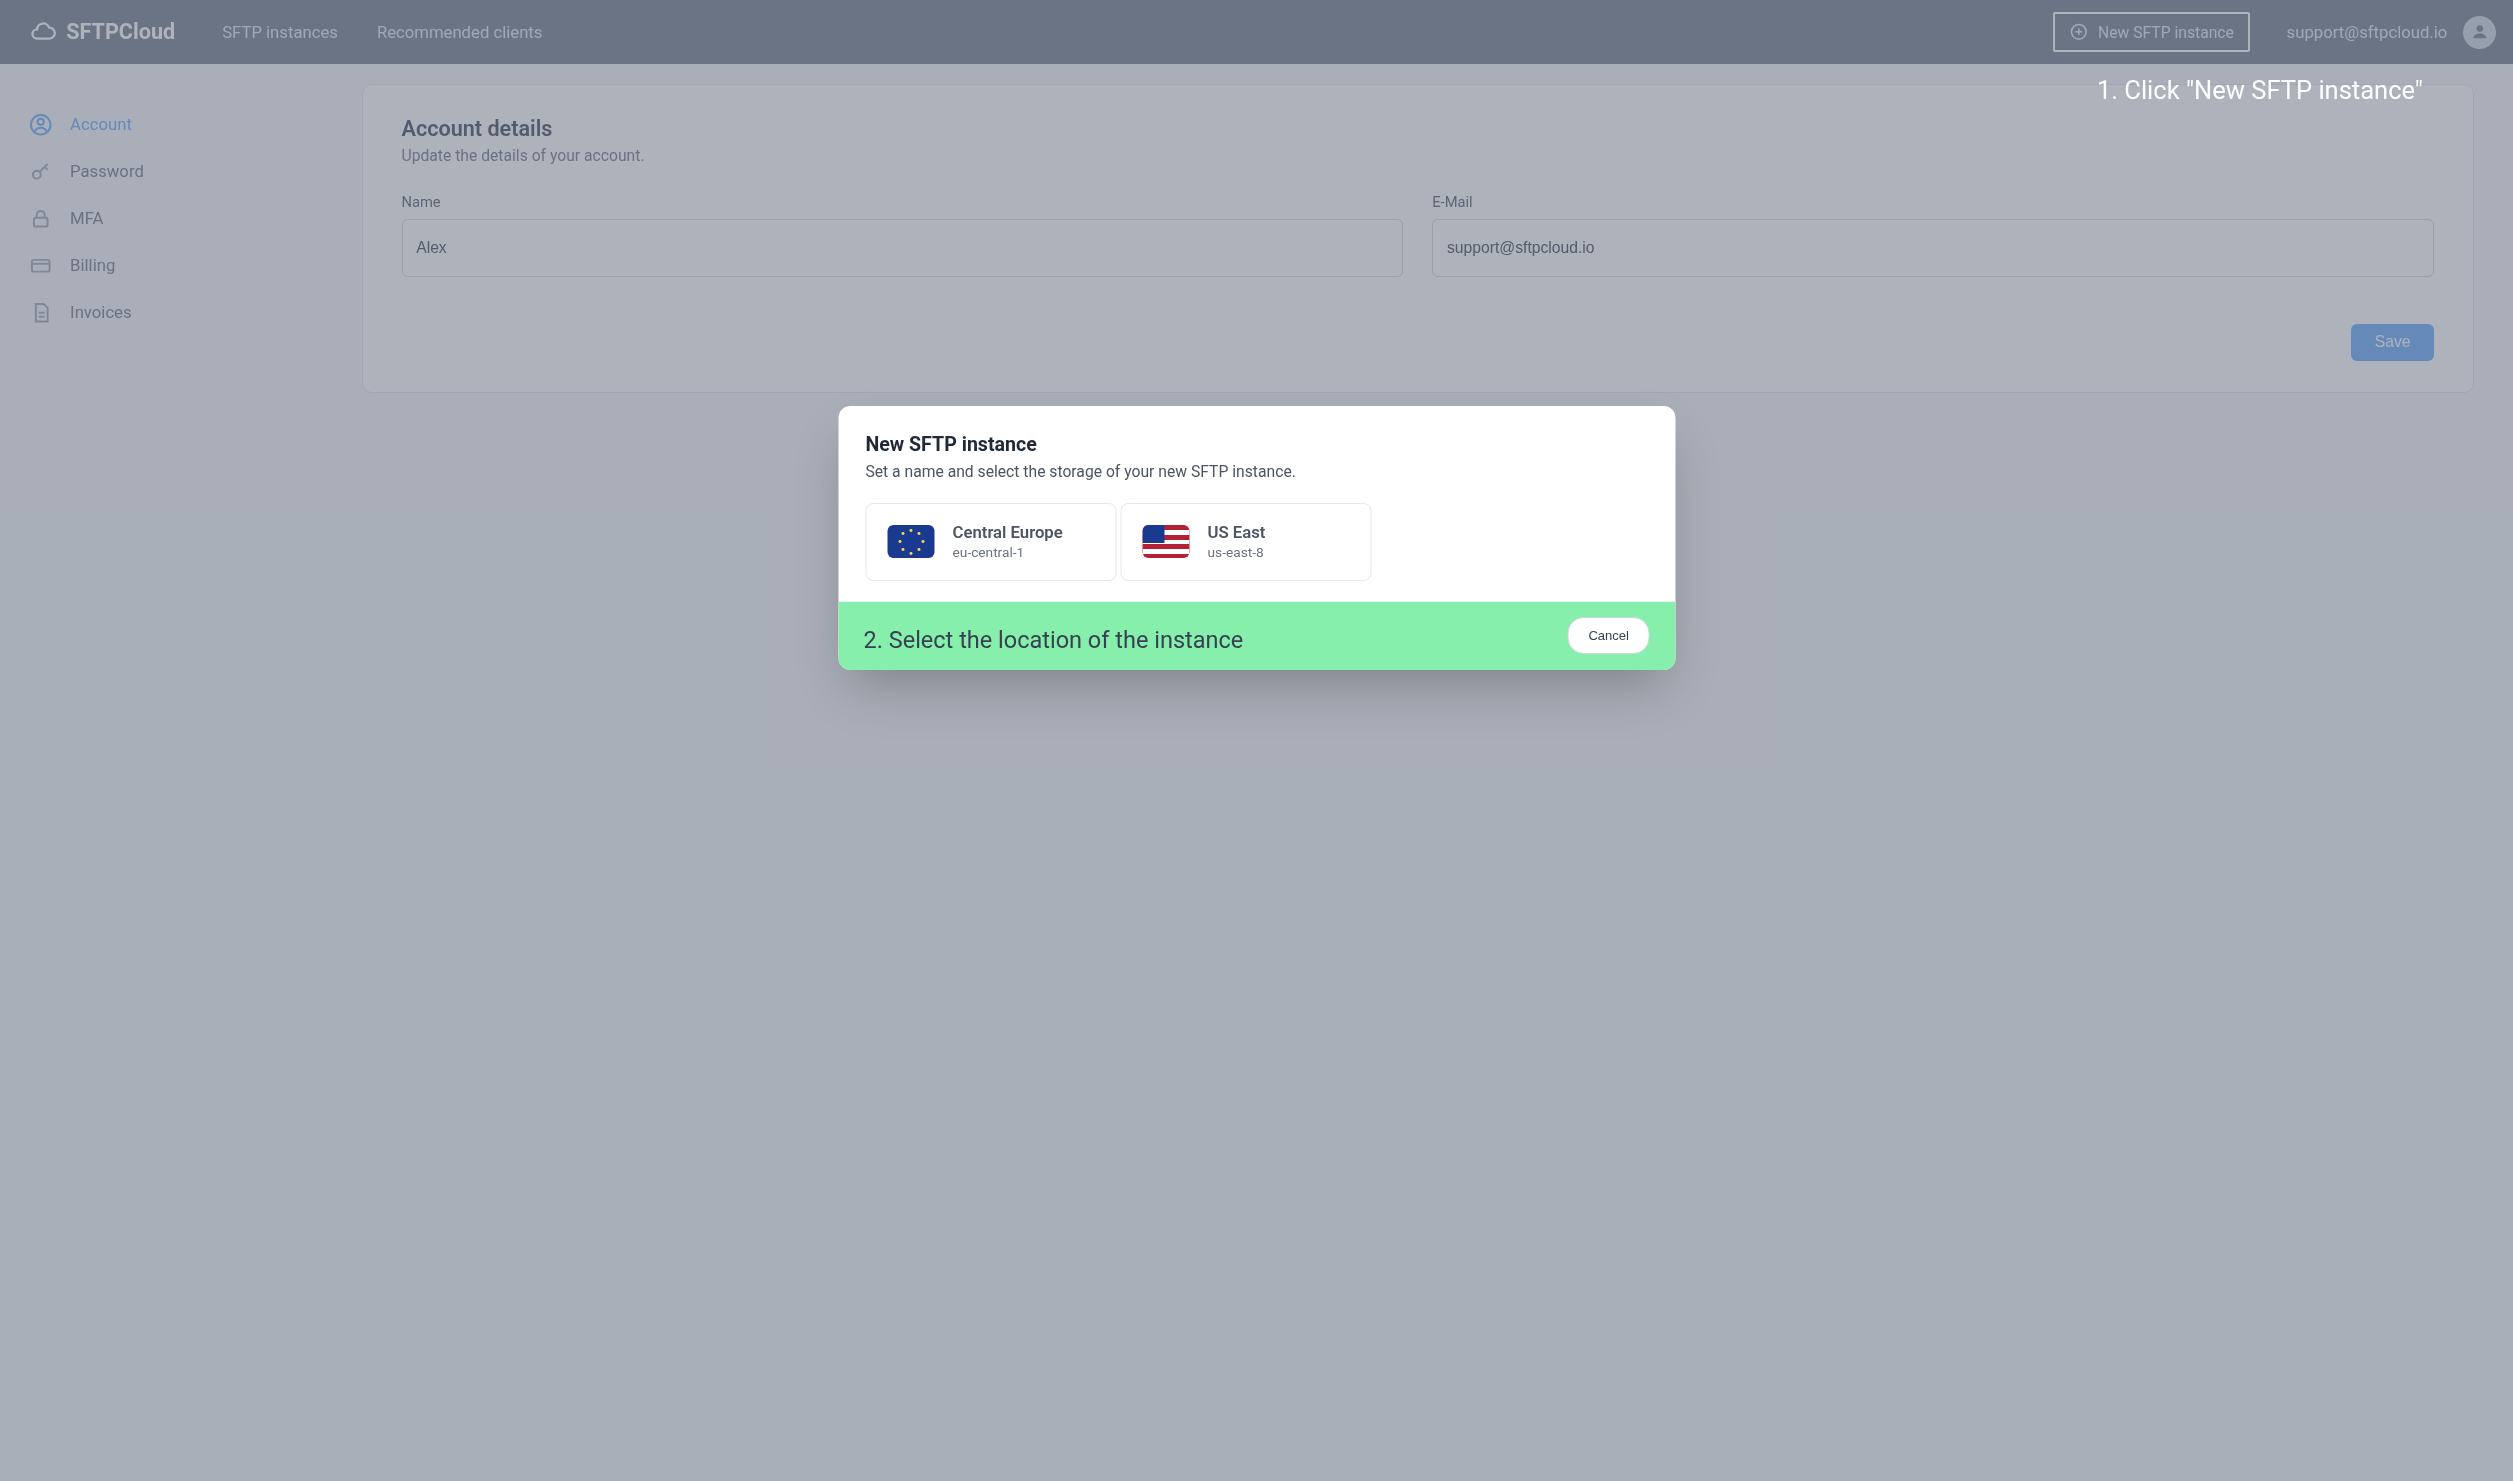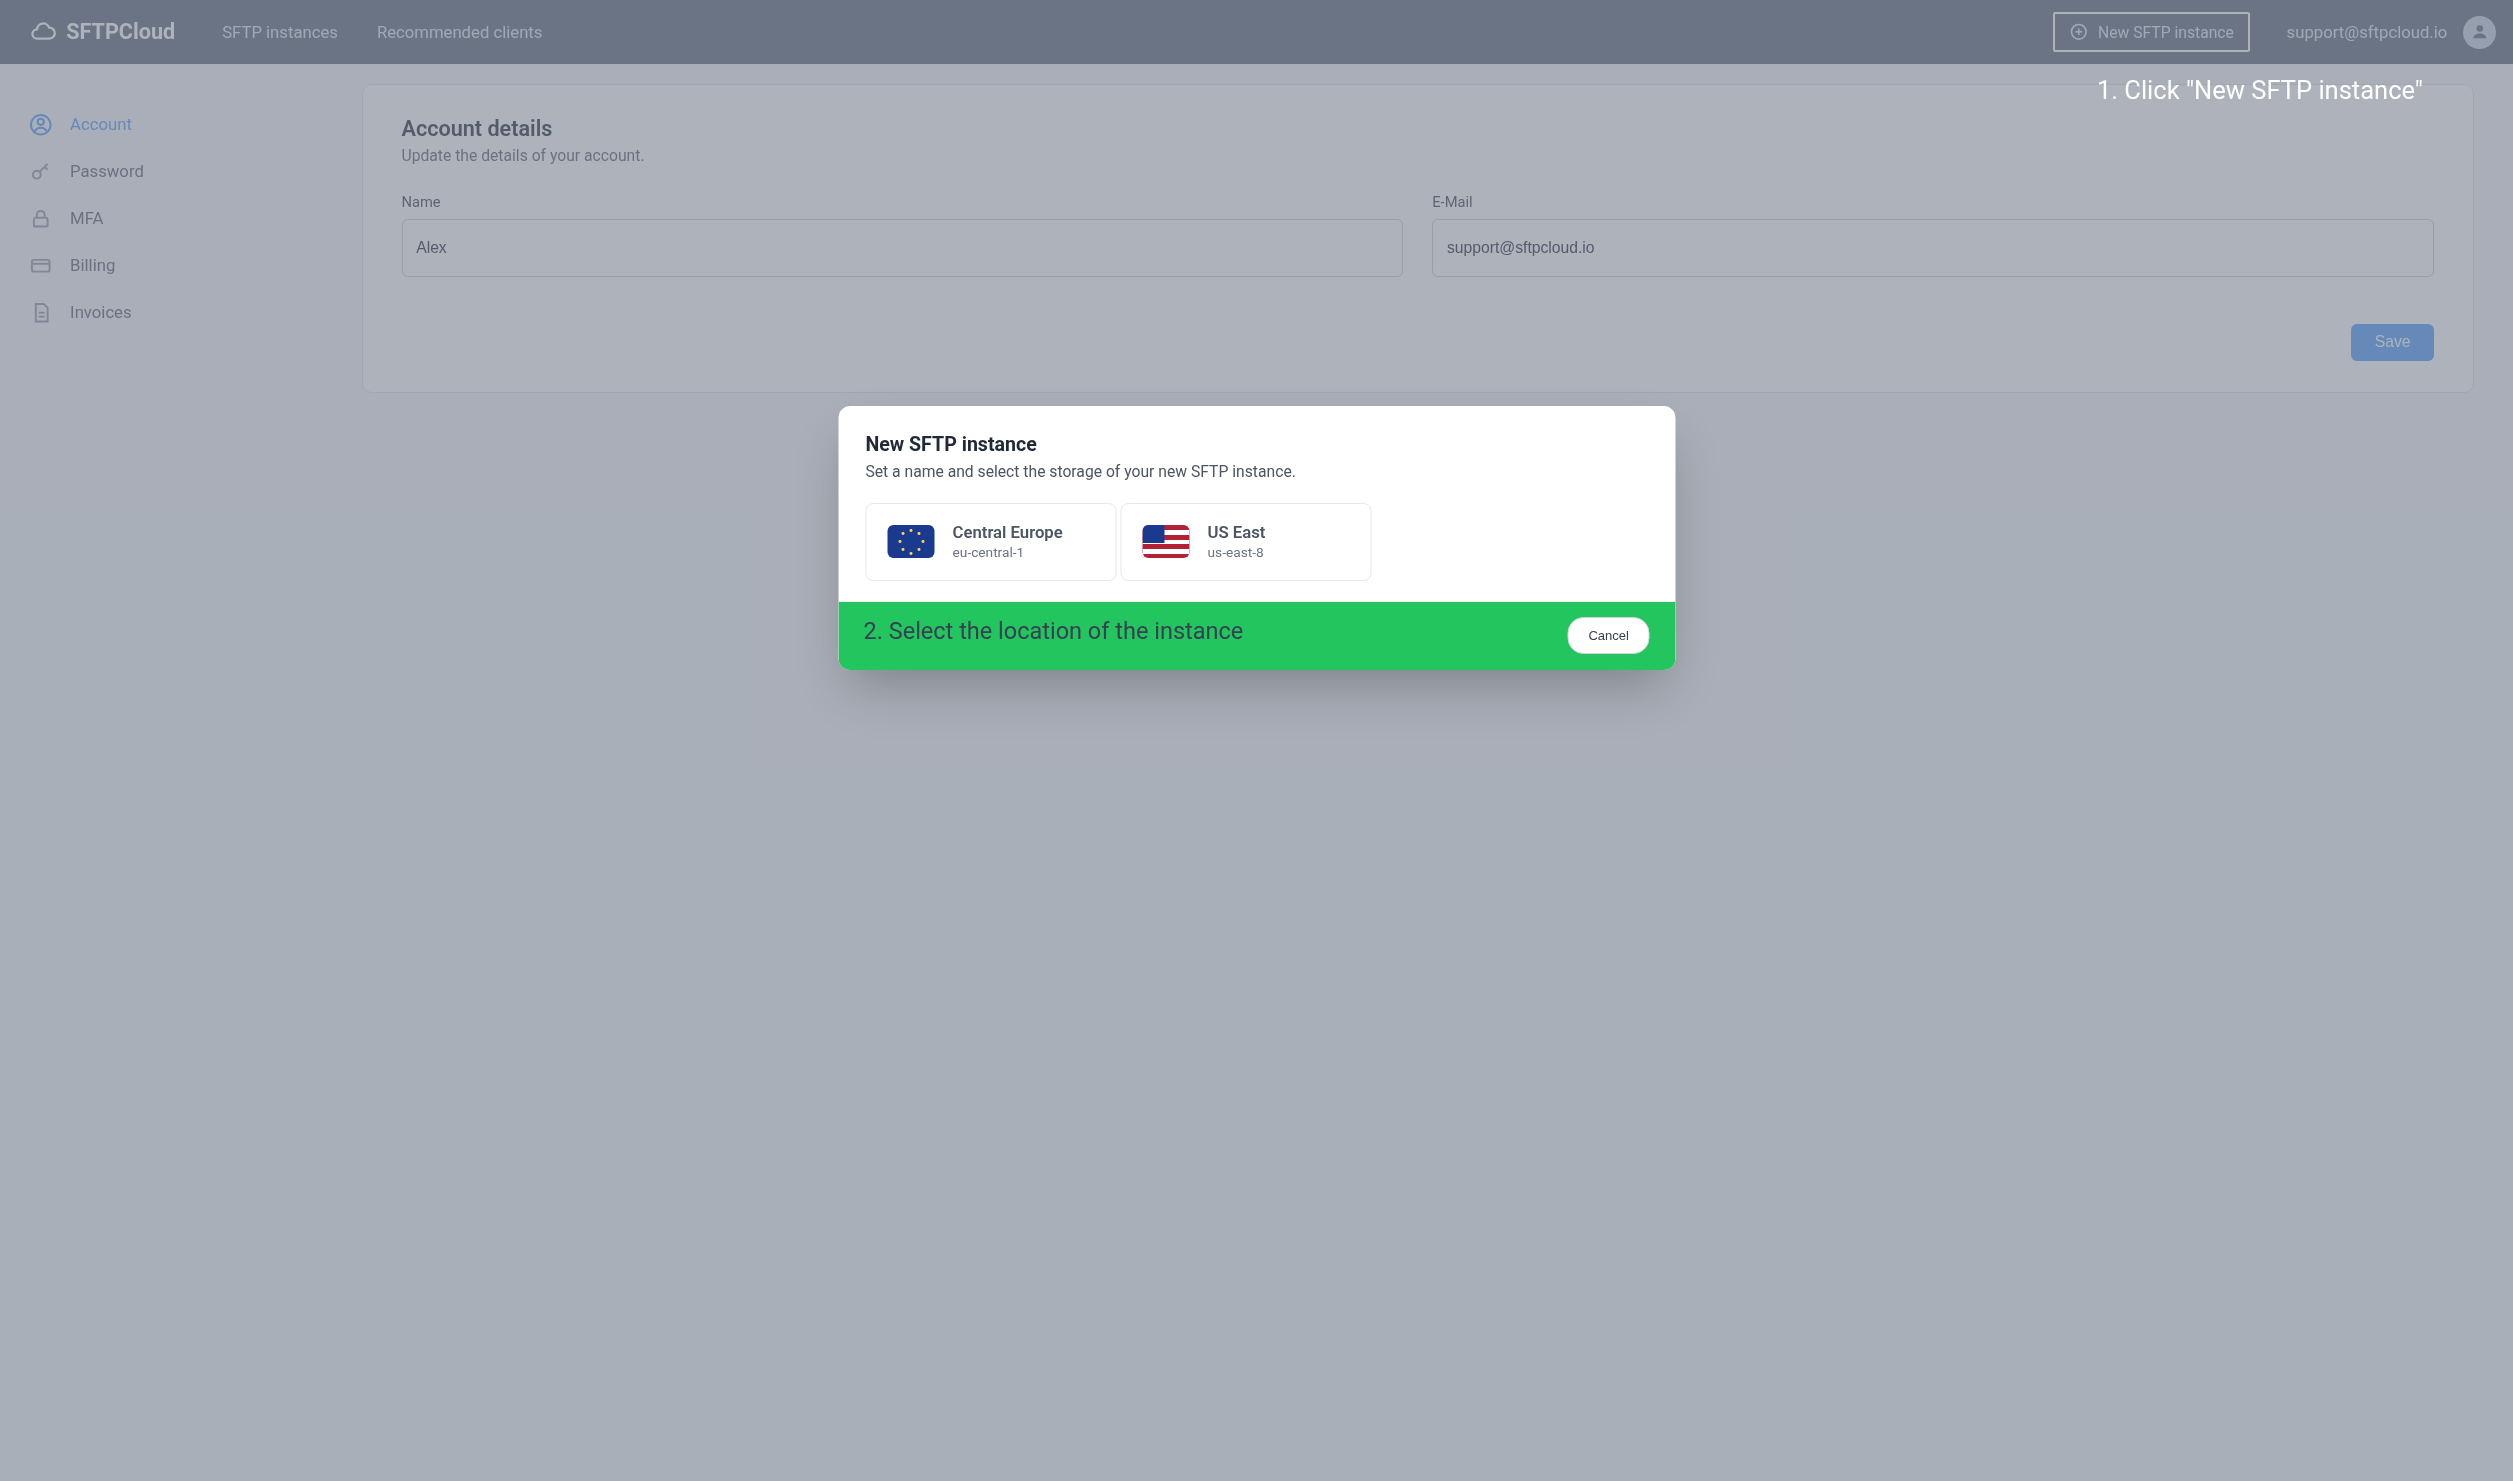--- a/index.html
+++ b/index.html
@@ -117,23 +117,23 @@
   .flag-eu .dot { position:absolute; width:2.9px; height:2.9px; background:#ffd54f; border-radius:50%; }
   .flag-us { background: #b22234; display:flex; flex-direction:column; }
   .flag-us .stripe { flex:1; }
   .flag-us .stripe:nth-child(even){ background:#fff; }
   .flag-us .canton { position:absolute; top:0; left:0; width:21.6px; height:17.6px; background:#1a3a8f; }
   .region-texts { display:flex; flex-direction:column; gap:2px; }
   .region-name { font-weight:600; color:#4b5563; font-size:16.7px; }
   .region-code { color:#6b7280; font-size:13.7px; }
 
   .modal-footer {
-    background: #22c55e;
+    background: #86efac;
     padding: 15.7px 25.5px;
-    display: flex; align-items: flex-start; justify-content: space-between;
+    display: flex; align-items: flex-end; justify-content: space-between;
     border-top: 1px solid #eef0f3;
   }
   .callout-2 { font-size: 23.5px; color: #374151; }
   .cancel-btn {
     background: #fff; border: 1px solid #d1d5db; border-radius: 16px;
     padding: 9.8px 19.6px; font-size: 13px; color: #374151; cursor: pointer;
   }
 </style>
 </head>
 <body>

